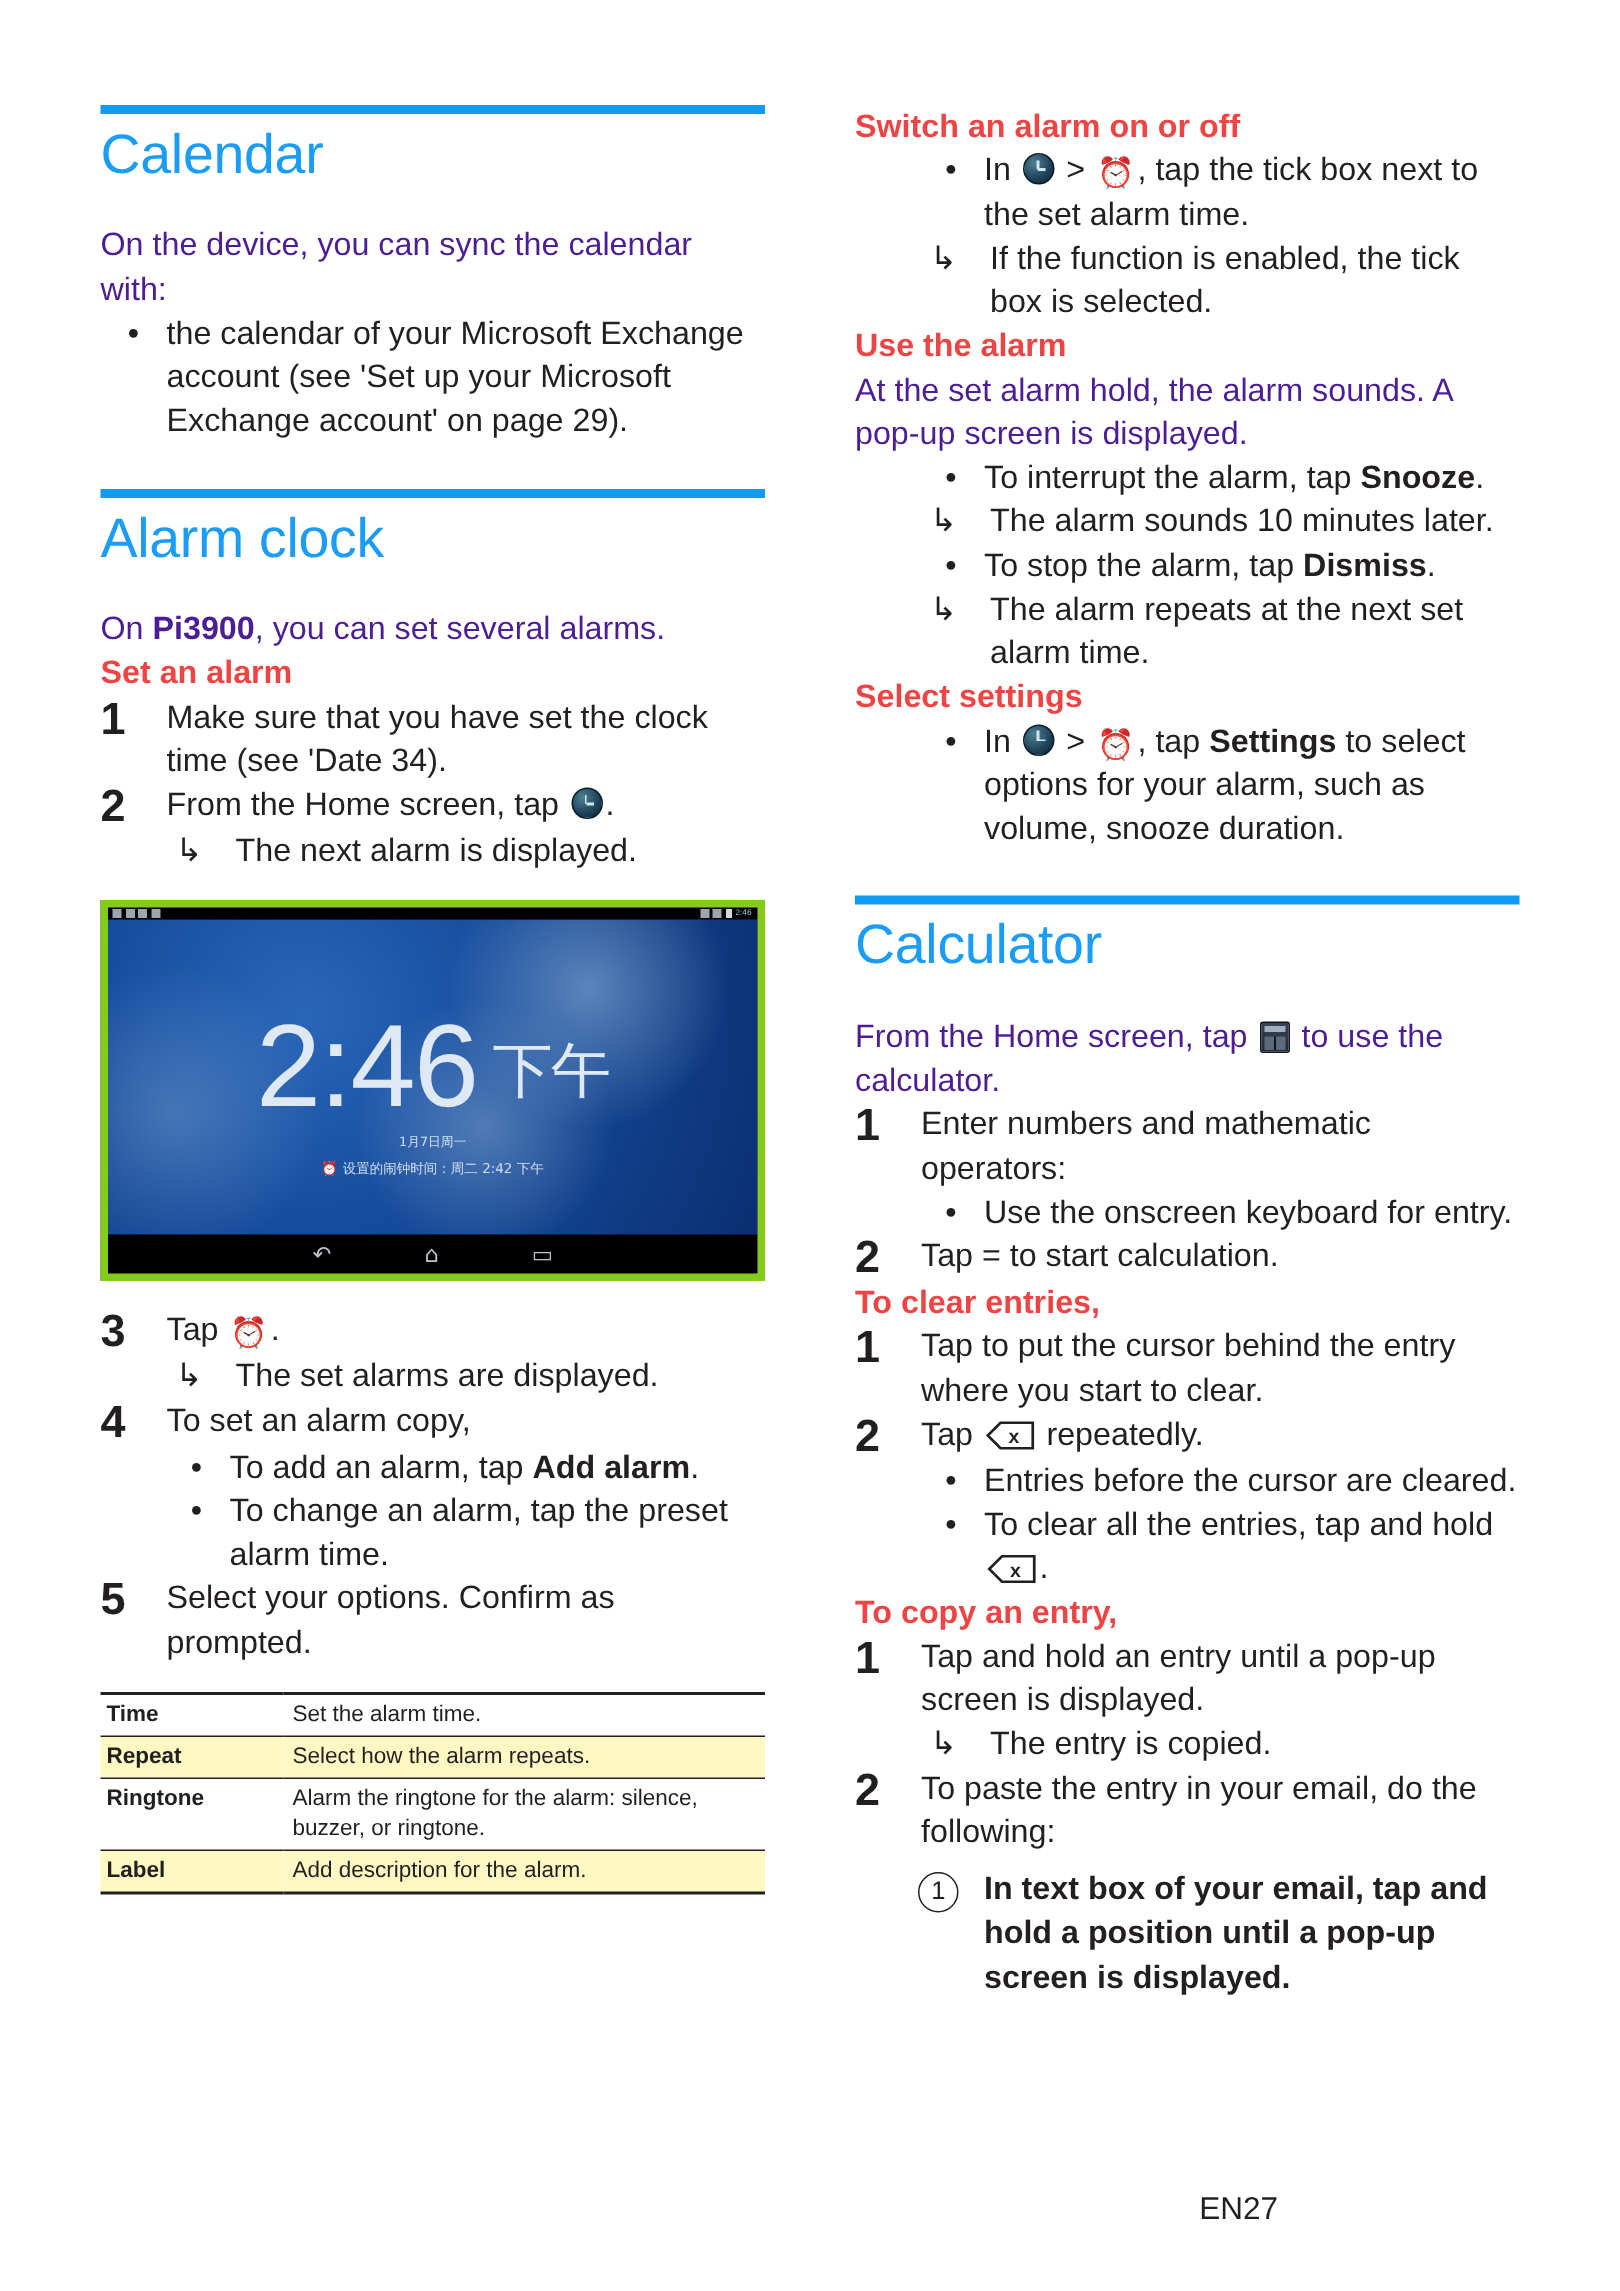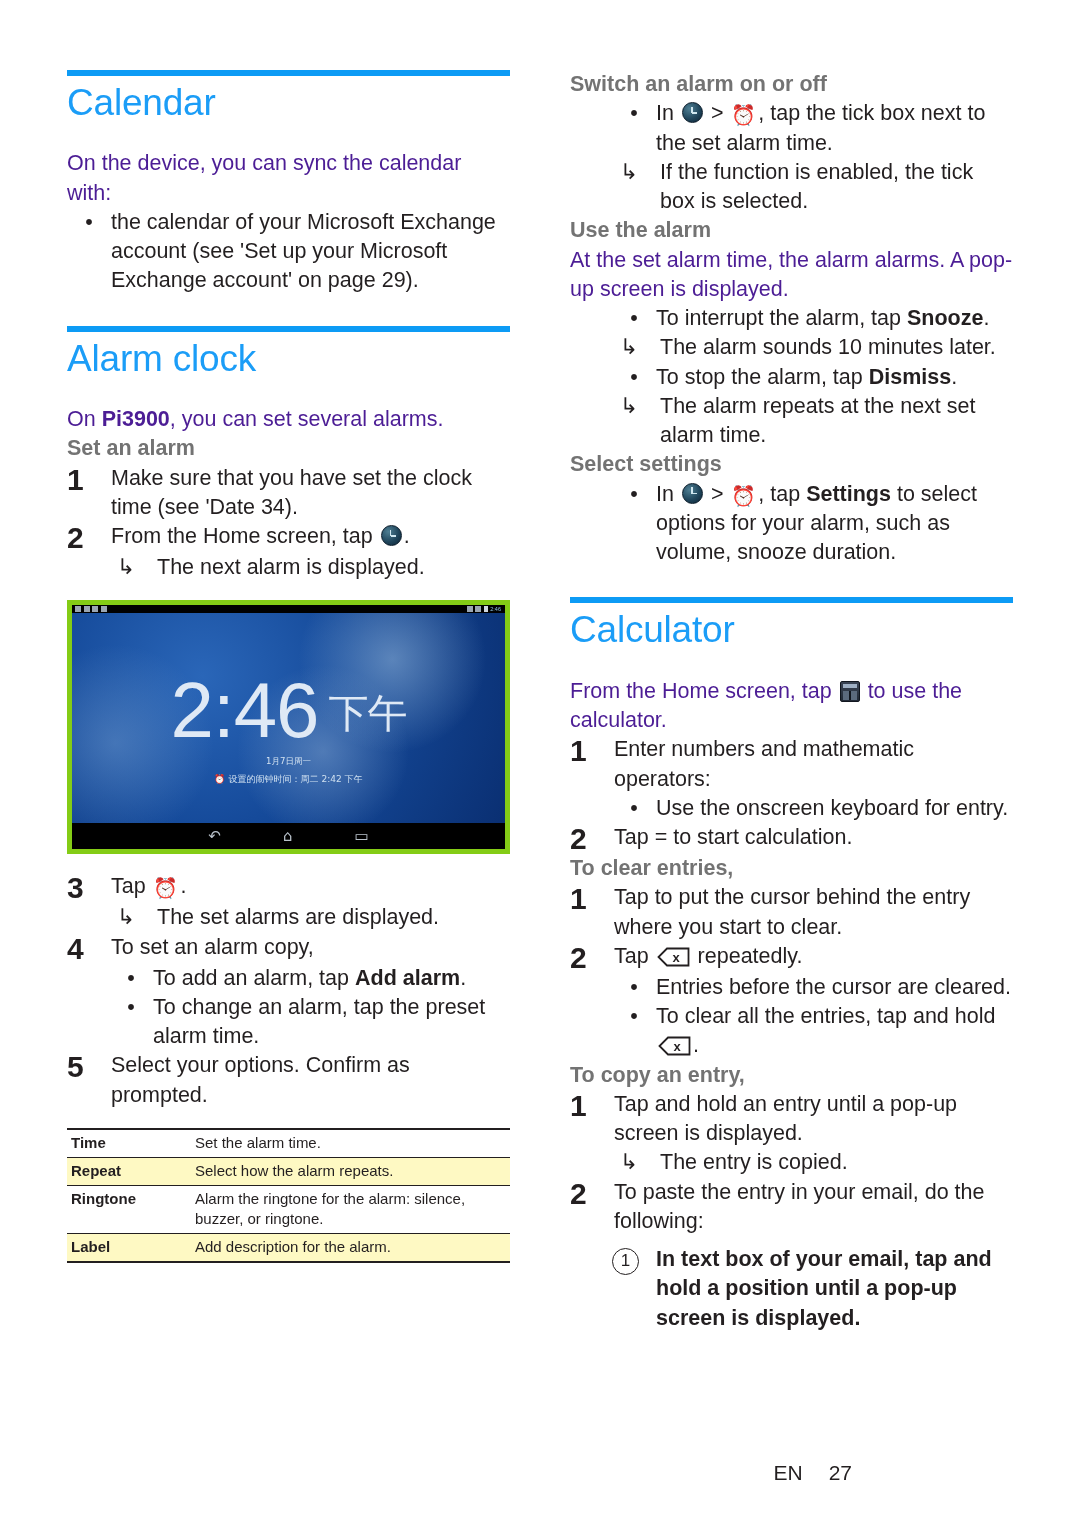--- a/index.html
+++ b/index.html
@@ -41,21 +41,21 @@
     color: #1b9df7;
     margin: 0 0 26px 0;
     line-height: 1.12;
     letter-spacing: -0.2px;
   }
   h2.sub {
     font-size: 21.5px;
     font-weight: bold;
     margin: 0 0 1px 0;
     line-height: 1.32;
-    color: #737373;
+    color: #ef4444;
   }
   p.body {
     font-size: 21.5px;
     font-weight: 400;
     margin: 0;
     line-height: 1.36;
     color: #4c1d95;
   }
   .spacer-s { height: 9px; }
   .spacer-m { height: 18px; }
@@ -313,21 +313,20 @@
   table.spec tr.thin td { border-bottom: 1.2px solid #231f20; }
 
   
   .footer {
     position: absolute;
     right: 60px;
     bottom: 42px;
     font-size: 21px;
     color: #231f20;
     display: flex;
-    gap: 26px;
   }
 </style>
 </head>
 <body>
 
 <div class="page">
 
   <div class="col col-left">
 
     <div class="rule"></div>
@@ -453,21 +452,21 @@
     <div class="row indent-2">
       <div class="bullet-mark">•</div>
       <div class="txt"><span>In </span><span class="ic ic-clock"></span><span> &gt; </span><span class="ic ic-alarm">⏰</span><span>, tap the tick box next to the set alarm time.</span></div>
     </div>
     <div class="row indent-3">
       <div class="arrow-mark">↳</div>
       <div class="txt">If the function is enabled, the tick box is selected.</div>
     </div>
 
     <h2 class="sub">Use the alarm</h2>
-    <p class="body">At the set alarm time, the alarm alarms. A pop-up screen is displayed.</p>
+    <p class="body">At the set alarm hold, the alarm sounds. A pop-up screen is displayed.</p>
 
     <div class="row indent-2">
       <div class="bullet-mark">•</div>
       <div class="txt"><span>To interrupt the alarm, tap </span><b>Snooze</b><span>.</span></div>
     </div>
     <div class="row indent-3">
       <div class="arrow-mark">↳</div>
       <div class="txt">The alarm sounds 10 minutes later.</div>
     </div>
 

